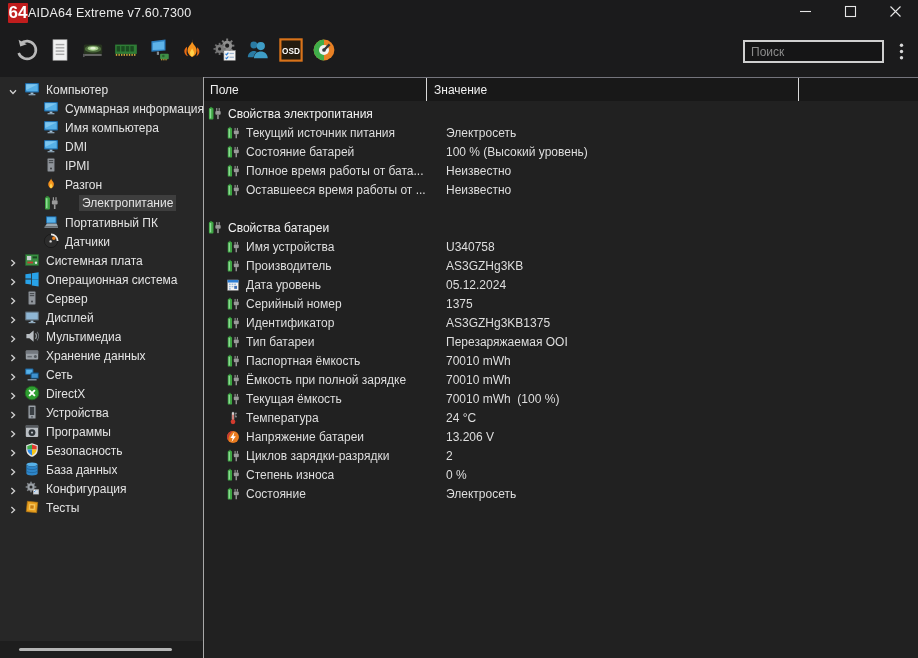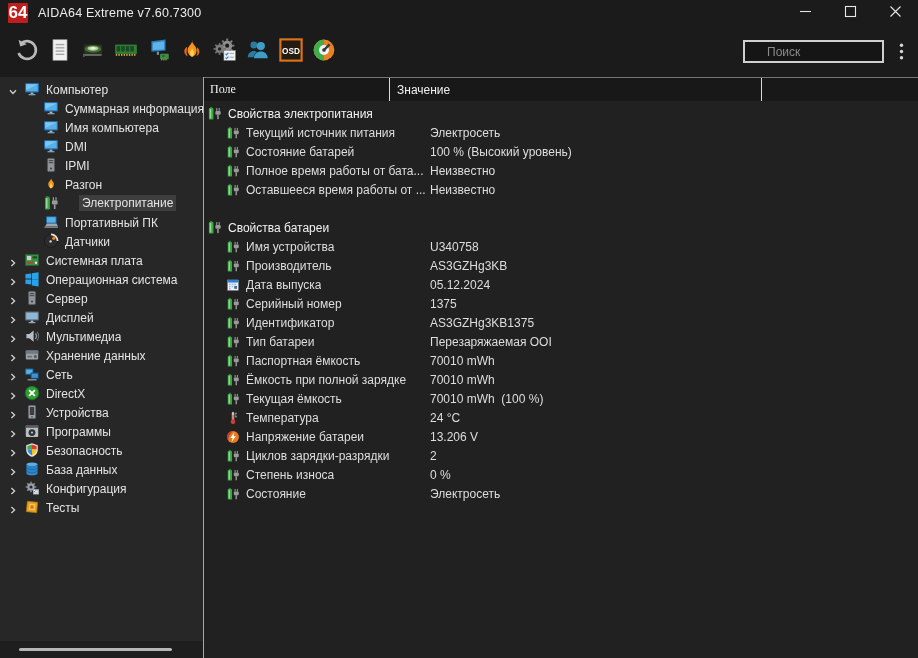--- a/index.html
+++ b/index.html
@@ -15,36 +15,36 @@
 
   
   .titlebar { height:26px; display:flex; align-items:center; flex:none; }
   .logo {
     width:20px; height:20px; margin-left:8px;
     background:var(--logo-red,#c01d1d); color:#fff;
     font-weight:bold; font-size:17px;
     display:flex; align-items:center; justify-content:center;
     border-radius:1px;
   }
-  .title { margin-left:10px; font-size:12.5px; color:#ececec; letter-spacing:.2px; }
+  .title { font-size:12.5px; color:#ececec; letter-spacing:.2px; }
   .win-controls { margin-left:auto; display:flex; height:100%; }
   .win-btn { width:45px; height:100%; display:flex; align-items:center; justify-content:center; }
   .win-btn svg { width:13px; height:13px; }
 
   
   .toolbar { height:51px; display:flex; align-items:center; padding-left:10px; flex:none; }
   .tb-group { display:flex; align-items:center; }
   .tb-btn { width:33px; height:32px; display:flex; align-items:center; justify-content:center; }
   .tb-btn svg { width:26px; height:26px; }
   .search-wrap { margin-left:auto; display:flex; align-items:center; }
   .search {
     width:141px; height:23px;
     background:#151516; border:2px solid #cfcfcf;
     color:#cccccc; font-size:12px; font-family:"Liberation Sans",sans-serif;
-    padding:0 22px; outline:none;
+    padding:0 6px; outline:none;
   }
   .search::placeholder { color:#8b8b8b; }
   .menu-dots { width:34px; height:32px; display:flex; align-items:center; justify-content:center; }
   .menu-dots svg { width:5px; height:17px; }
 
   
   .content { flex:1; display:flex; min-height:0; }
   .sidebar {
     width:204px; flex:none; position:relative;
     background:#272727; border-right:1px solid #a8a8a8;
@@ -67,31 +67,31 @@
   }
   .hthumb {
     position:absolute; left:19px; bottom:7px; width:153px; height:3.5px;
     background:#b5b5b5; border-radius:2px;
   }
 
   
   .main { flex:1; display:flex; flex-direction:column; background:#212121; border-top:1px solid #74747c; min-width:0; }
   .grid-header { height:23px; flex:none; background:#181818; display:flex; color:#f0f0f0; }
   .hcell { display:flex; align-items:center; padding-left:6px; border-right:1px solid #d9d9d9; }
-  .hcell.c0 { width:186px;font-family:Liberation Serif, serif; }
+  .hcell.c0 { width:223px; }
   .hcell.c1 { width:372px; padding-left:7px; }
   .grid-body { flex:1; padding-top:3px; overflow:hidden; }
   .row { height:19px; display:flex; align-items:center; position:relative; color:#dedede; }
   .row.group { padding-left:3px; color:#f2f2f2; }
   .row.child { padding-left:21px; }
   .r-icon { width:15px; height:15px; flex:none; display:flex; align-items:center; justify-content:center; }
   .r-icon svg { width:14px; height:14px; }
   .row.group .r-icon svg { width:15px; height:15px; }
   .r-field { margin-left:6px; white-space:pre; overflow:hidden; }
-  .r-value { position:absolute; left:226px; white-space:pre; }
+  .r-value { position:absolute; left:242px; white-space:pre; }
   .row-spacer { height:19px; }
 </style>
 </head>
 <body>
 
 <div class="window">
 
   <div class="titlebar">
     <div class="logo">
       <span>64</span>
@@ -767,21 +767,21 @@
                   <rect x="3.4" y="6.4" width="2" height="1.6"></rect>
                   <rect x="6.4" y="6.4" width="2" height="1.6"></rect>
                   <rect x="9.4" y="6.4" width="2" height="1.6"></rect>
                   <rect x="3.4" y="9" width="2" height="1.6"></rect>
                   <rect x="6.4" y="9" width="2" height="1.6"></rect>
                   <rect x="3.4" y="11.6" width="2" height="1.6"></rect>
                 </g>
                 <rect x="9.4" y="9" width="3.2" height="3.4" fill="#3f6fb5"></rect>
               </svg>
             </span>
-            <span class="r-field">Дата выпуска</span>
+            <span class="r-field">Дата уровень</span>
             <span class="r-value">05.12.2024</span>
           </div>
           <div class="row child">
             <span class="r-icon">
               <svg viewBox="0 0 16 16">
                 <rect x="3.2" y="1" width="2.4" height="1.4" fill="#2f7d33"></rect>
                 <rect x="2" y="2.2" width="4.9" height="12.2" rx="1" fill="#3fa544"></rect>
                 <rect x="3" y="3.2" width="1.5" height="10" fill="#8edd95"></rect>
                 <g fill="#9a9a9a">
                   <rect x="9.8" y="2.2" width="1.2" height="3"></rect>

